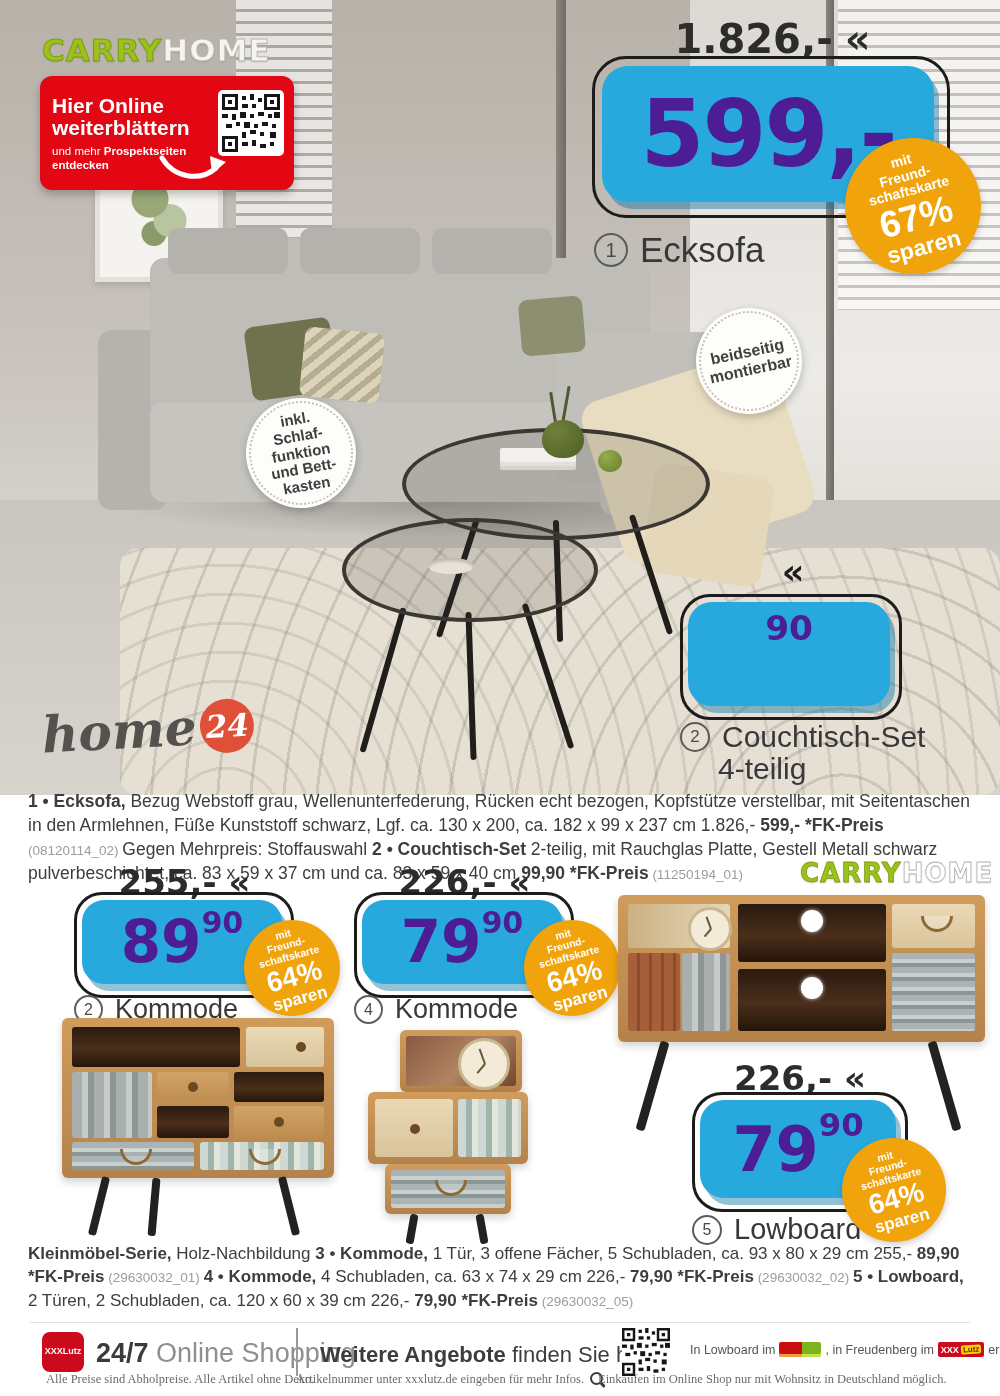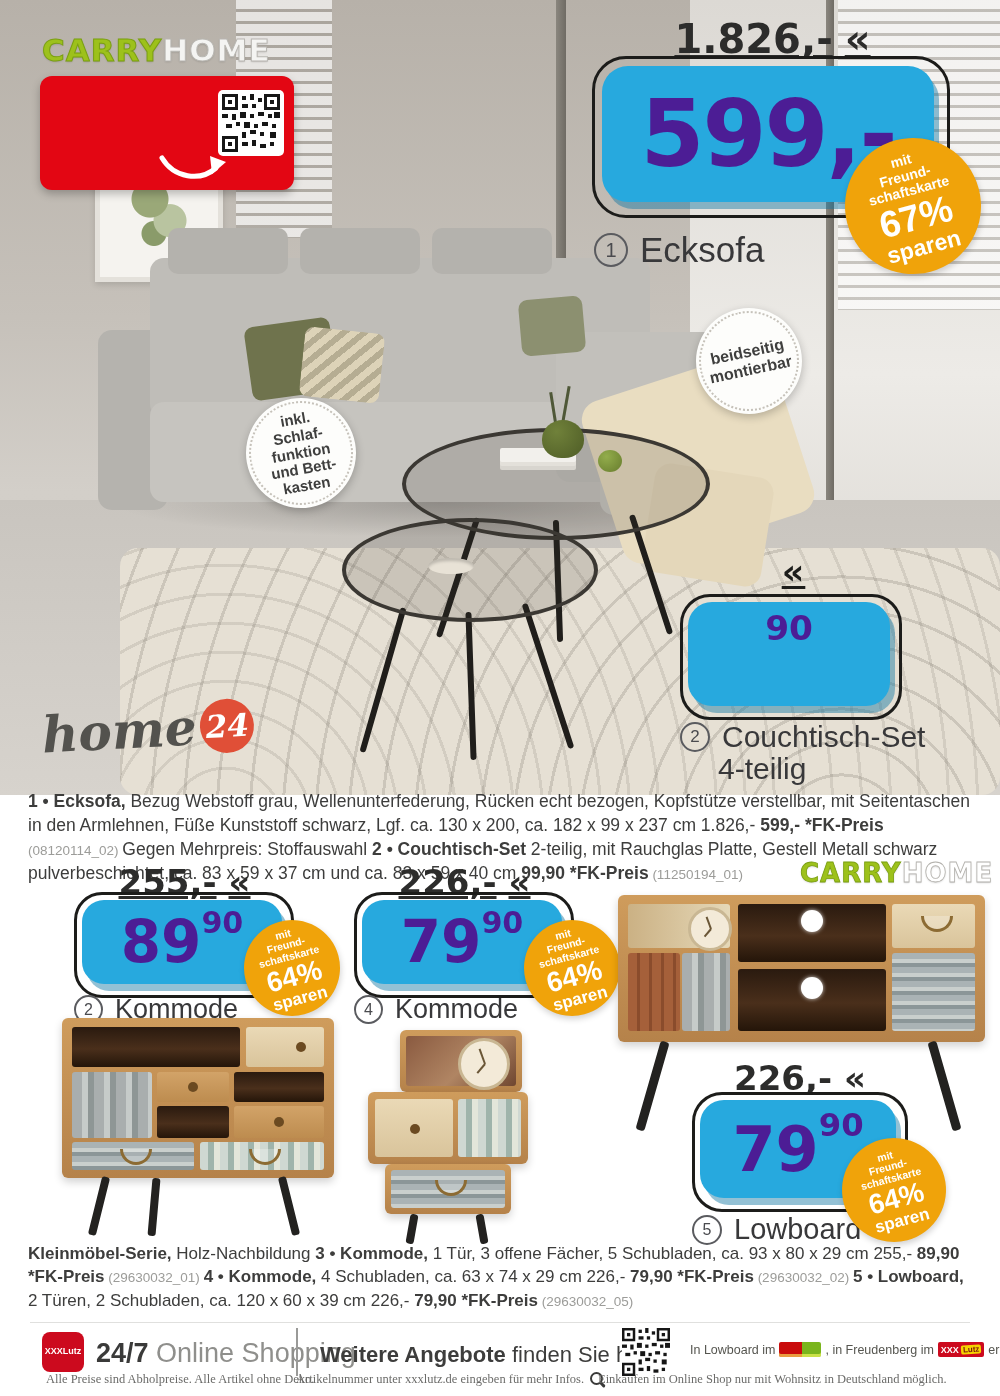--- a/index.html
+++ b/index.html
@@ -40,21 +40,21 @@
   .banner .txt{width:150px;line-height:1.05;}
   .banner .l1{font-size:21px;font-weight:bold;}
   .banner .l3{font-size:11.5px;margin-top:6px;}
   .banner .b{font-weight:bold;}
   .banner .qrbox{position:absolute;right:10px;top:14px;width:66px;height:66px;background:#fff;border-radius:5px;padding:4px;box-sizing:border-box;}
   .banner .arrow{position:absolute;left:118px;top:76px;width:72px;height:30px;}
 
   
   .offer{position:absolute;}
   .oldprice{position:absolute;width:100%;display:flex;justify-content:center;align-items:center;
-            font-family:"DejaVu Sans",sans-serif;font-weight:bold;color:#2c2c2b;text-decoration:underline;}
+            font-family:"DejaVu Sans",sans-serif;font-weight:bold;color:#2c2c2b;}
   .dar{margin-left:12px;font-weight:bold;}
   .pframe{position:absolute;border:3.5px solid #1c1c1a;border-radius:34px;}
   .bubble{position:absolute;background:#27a9de;border-radius:26px;display:flex;align-items:center;justify-content:center;
           color:#4c1d95;font-family:"DejaVu Sans",sans-serif;font-weight:bold;box-shadow:5px 7px 0 rgba(16,118,162,.45);}
   .ps{font-size:.52em;align-self:flex-start;margin-top:.18em;}
   .olabel{position:absolute;display:flex;align-items:center;color:#38383a;font-size:35px;white-space:nowrap;}
   .cnum{display:inline-flex;align-items:center;justify-content:center;border:2px solid #5a5b5f;border-radius:50%;
         color:#4a4b4f;font-weight:normal;margin-right:12px;flex:none;}
   .badge{position:absolute;background:#f0a30a;border-radius:50%;color:#fff;text-align:center;transform:rotate(-15deg);
          display:flex;flex-direction:column;justify-content:center;box-shadow:0 3px 6px rgba(0,0,0,.18);}
@@ -158,20 +158,26 @@
       <div class="abs" style="left:542px;top:420px;width:42px;height:38px;background:radial-gradient(circle at 35% 30%,#70813a,#4e5c26);border-radius:50% 50% 46% 46%;"></div>
       <div class="abs" style="left:598px;top:450px;width:24px;height:22px;background:radial-gradient(circle at 35% 30%,#93ad4c,#677c2d);border-radius:50%;"></div>
       <div class="abs" style="left:428px;top:558px;width:46px;height:16px;background:#e8e2d6;border-radius:50%;box-shadow:inset 0 3px 3px rgba(0,0,0,.18);"></div>
     </div>
 
     <div class="abs brand" style="left:42px;top:32px;font-size:31px;">
       <span class="carry">CARRY</span><span class="home">HOME</span>
     </div>
 
     <div class="abs banner">
+      <div class="txt">
+        <div class="l1">Hier Online</div>
+        <div class="l1">weiterblättern</div>
+        <div class="l3"><span>und mehr </span><span class="b">Prospektseiten</span></div>
+        <div class="l3 b" style="margin-top:1px;">entdecken</div>
+      </div>
       <div class="arrow">
         <svg viewBox="0 0 72 30" width="72" height="30">
             <path d="M4 6 C 16 26, 42 30, 58 16" fill="none" stroke="#fff" stroke-width="5" stroke-linecap="round"></path>
             <path d="M52 4 L68 10 L54 22 Z" fill="#fff"></path>
           </svg>
       </div>
       <div class="qrbox">
         <svg viewBox="0 0 29 29" width="58" height="58">
             <rect width="29" height="29" fill="#fff"></rect>
             <g fill="#161616">

